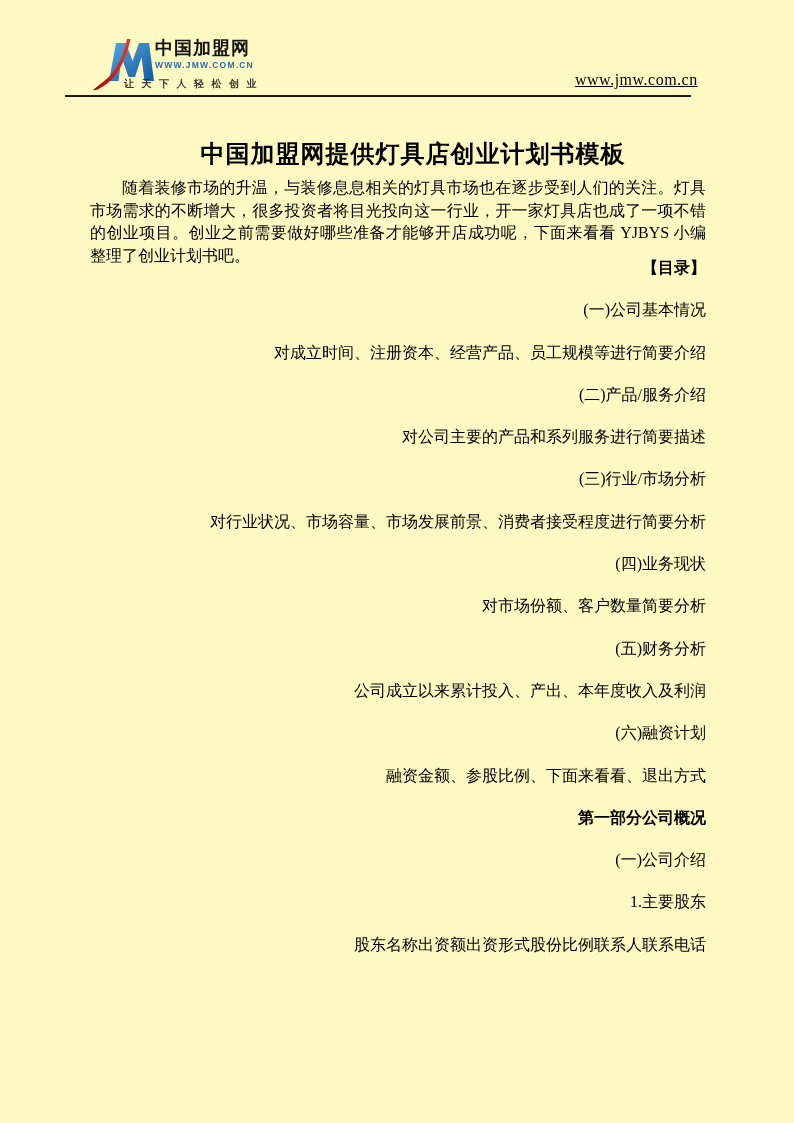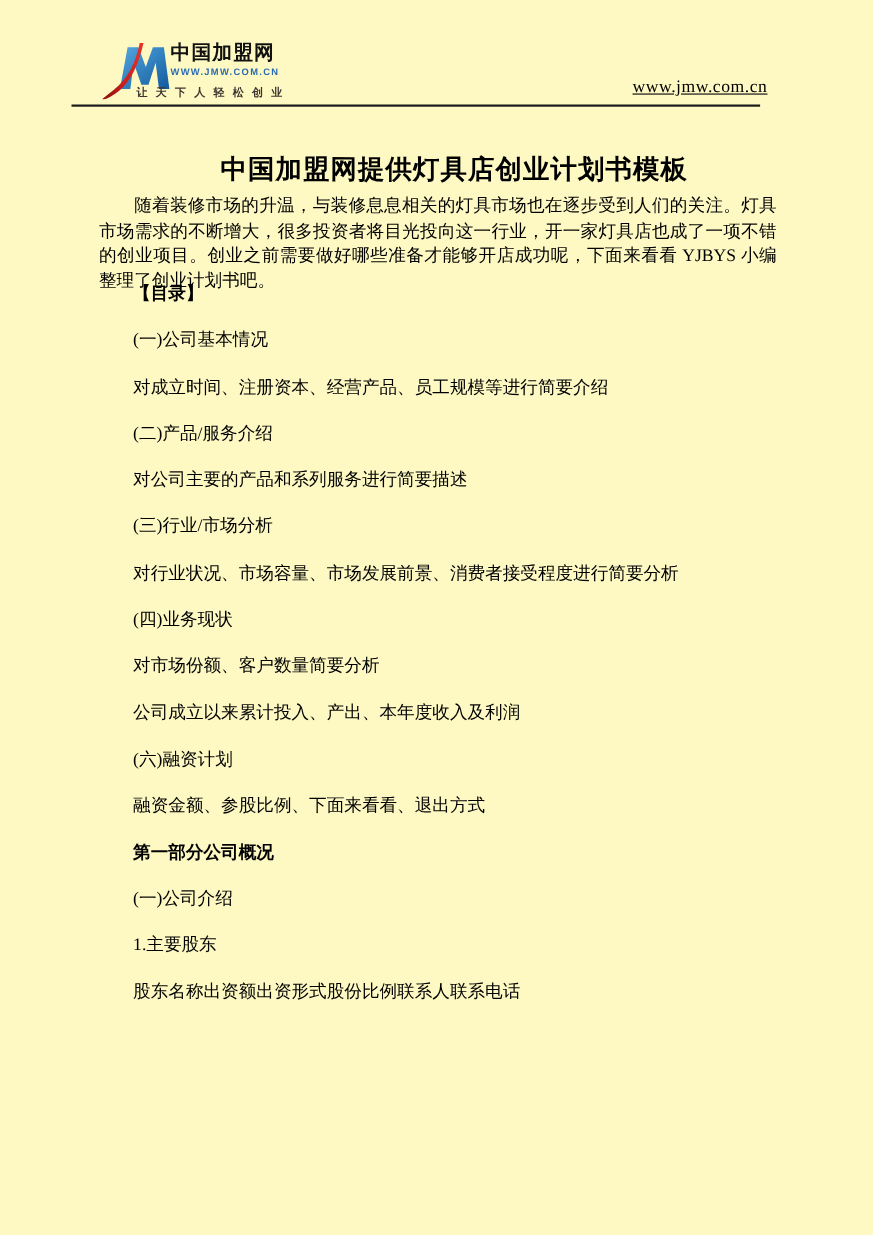--- a/index.html
+++ b/index.html
@@ -43,21 +43,21 @@
   .doc-title{
     position:absolute;left:0;top:122px;width:100%;
     text-align:center;font-size:24px;font-weight:bold;letter-spacing:1px;
     margin:16px;
   }
   .intro{
     position:absolute;left:90px;top:177px;width:616px;
     font-size:16px;line-height:22.5px;
     text-align:justify;text-indent:2em;margin:0;
   }
-  .doc-list{position:absolute;left:90px;top:260px;width:616px;}
+  .doc-list{position:absolute;left:90px;top:260px;width:616px;text-align:right;}
   .para{
     margin:0 0 26.3px 0;
     font-size:16px;line-height:16px;
     text-indent:31px;
     white-space:nowrap;
   }
   .bold{font-weight:bold;}
 </style>
 </head>
 <body>
@@ -98,20 +98,21 @@
 
   <p class="para bold">【目录】</p>
       <p class="para">(一)公司基本情况</p>
       <p class="para">对成立时间、注册资本、经营产品、员工规模等进行简要介绍</p>
       <p class="para">(二)产品/服务介绍</p>
       <p class="para">对公司主要的产品和系列服务进行简要描述</p>
       <p class="para">(三)行业/市场分析</p>
       <p class="para">对行业状况、市场容量、市场发展前景、消费者接受程度进行简要分析</p>
       <p class="para">(四)业务现状</p>
       <p class="para">对市场份额、客户数量简要分析</p>
+      <p class="para">(五)财务分析</p>
       <p class="para">公司成立以来累计投入、产出、本年度收入及利润</p>
       <p class="para">(六)融资计划</p>
       <p class="para">融资金额、参股比例、下面来看看、退出方式</p>
       <p class="para bold">第一部分公司概况</p>
       <p class="para">(一)公司介绍</p>
       <p class="para">1.主要股东</p>
       <p class="para">股东名称出资额出资形式股份比例联系人联系电话</p>
     </div>
 
 </div>

